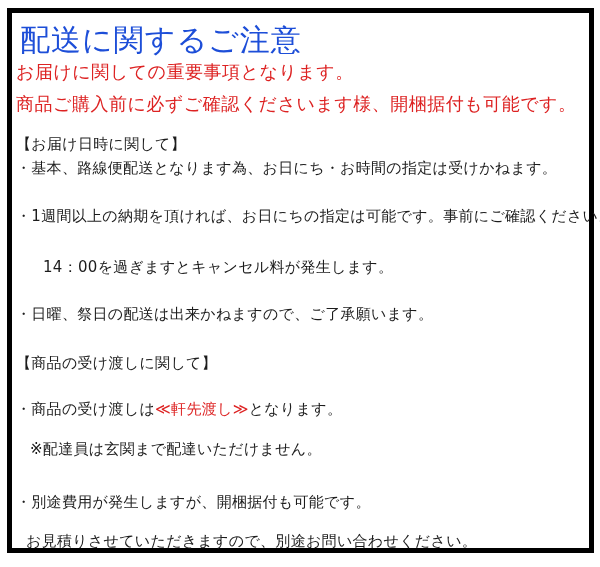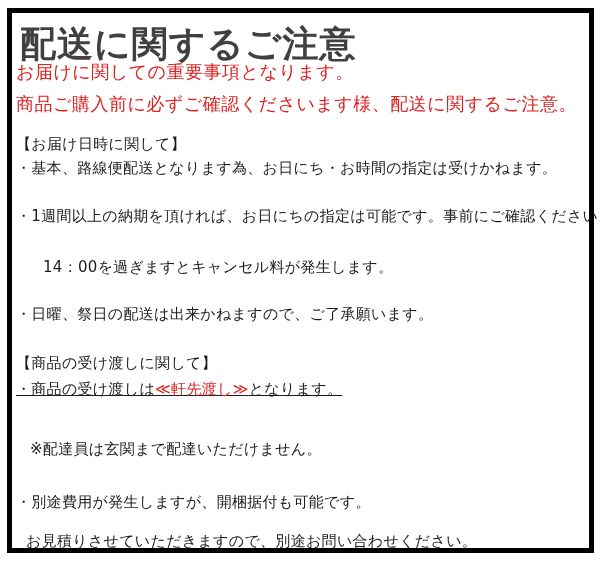--- a/index.html
+++ b/index.html
@@ -18,23 +18,23 @@
     height: 545px;
     border: 5px solid #000000;
     background: #ffffff;
   }
   .line {
     position: absolute;
     white-space: nowrap;
     line-height: 1.15;
   }
   .title {
-    font-size: 36px;
-    font-weight: bold;
-    color: #404040;
+    font-size: 30px;
+    font-weight: normal;
+    color: #1d4ed8;
     letter-spacing: 1px;
   }
   .red-sub {
     font-size: 18px;
     color: #dd2222;
     letter-spacing: 0.5px;
   }
   .body-text {
     font-size: 15px;
     color: #1c1c1c;
@@ -46,36 +46,36 @@
 </style>
 </head>
 <body>
 
 <div class="notice-box">
 
   <div class="line title" style="top:10px; left:8px;">配送に関するご注意</div>
 
   <div class="line red-sub" style="top:49px; left:4px;">お届けに関しての重要事項となります。</div>
 
-  <div class="line red-sub" style="top:81px; left:4px;">商品ご購入前に必ずご確認くださいます様、配送に関するご注意。</div>
+  <div class="line red-sub" style="top:81px; left:4px;">商品ご購入前に必ずご確認くださいます様、開梱据付も可能です。</div>
 
   <div class="line body-text" style="top:123px; left:4px;">【お届け日時に関して】</div>
 
   <div class="line body-text" style="top:147px; left:4px;">・基本、路線便配送となります為、お日にち・お時間の指定は受けかねます。</div>
 
   <div class="line body-text" style="top:195px; left:4px;">・1週間以上の納期を頂ければ、お日にちの指定は可能です。事前にご確認ください。</div>
 
 
   <div class="line body-text" style="top:246px; left:31px;">14：00を過ぎますとキャンセル料が発生します。</div>
 
   <div class="line body-text" style="top:293px; left:4px;">・日曜、祭日の配送は出来かねますので、ご了承願います。</div>
 
   <div class="line body-text" style="top:342px; left:4px;">【商品の受け渡しに関して】</div>
 
-  <div class="line body-text" style="top:368px; left:4px;text-decoration:underline;">
+  <div class="line body-text" style="top:388px; left:4px;">
     <span>・商品の受け渡しは</span><span class="highlight-red">≪軒先渡し≫</span><span>となります。</span>
   </div>
 
 
   <div class="line body-text" style="top:428px; left:18px;">※配達員は玄関まで配達いただけません。</div>
 
   <div class="line body-text" style="top:481px; left:4px;">・別途費用が発生しますが、開梱据付も可能です。</div>
 
   <div class="line body-text" style="top:520px; left:14px;text-align:center;">お見積りさせていただきますので、別途お問い合わせください。</div>
 

